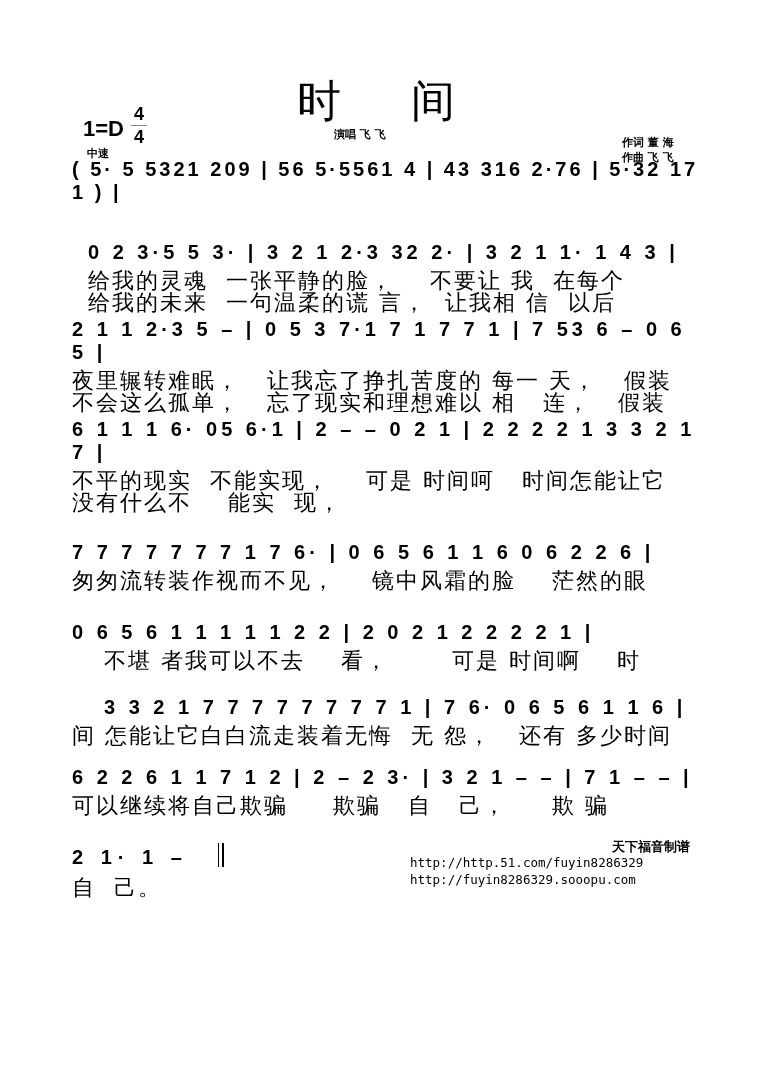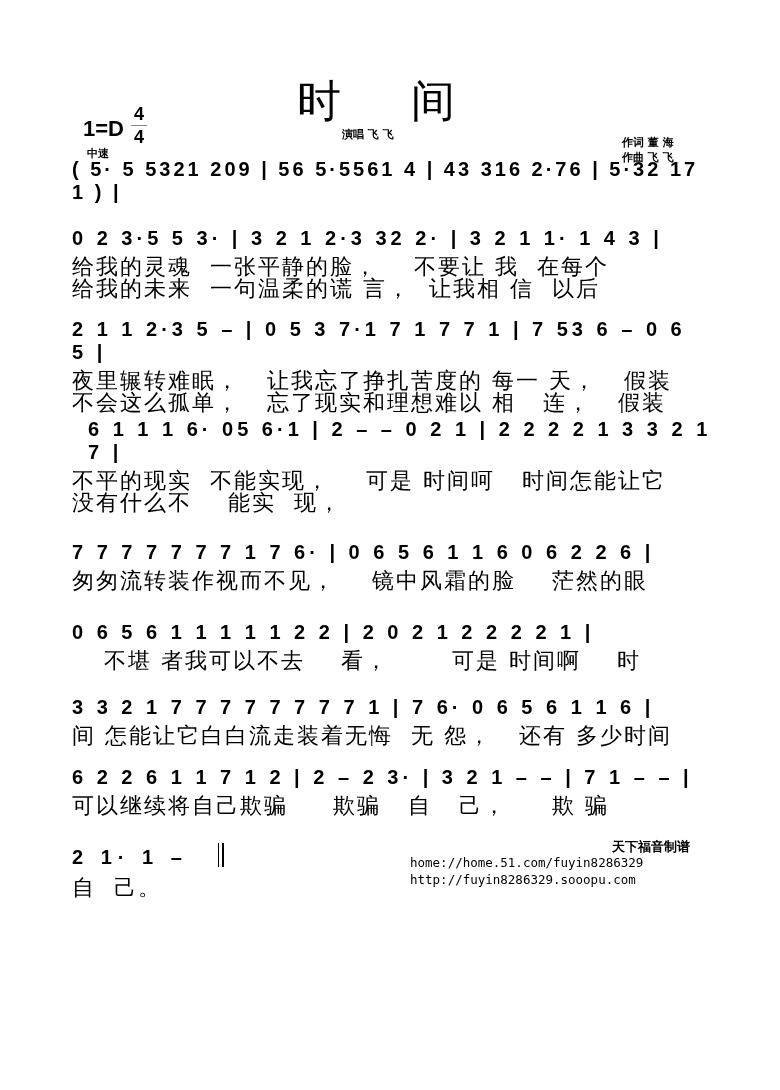--- a/index.html
+++ b/index.html
@@ -3,21 +3,21 @@
 <meta charset="utf-8">
 <style>
   html, body { margin:0; padding:0; background:#ffffff; }
   body { width:780px; height:1090px; position:relative; overflow:hidden; font-family:"DejaVu Sans", sans-serif; color:#000; }
   .abs { position:absolute; }
   .title { left:0; width:780px; top:72px; text-align:center; font-size:44px; letter-spacing:28px; font-family:"DejaVu Sans", sans-serif; }
   .key { left:83px; top:116px; font-family:Liberation Sans, sans-serif; font-weight:bold; font-size:22px;text-align:center; }
   .timesig { left:131px; top:104px; width:16px; text-align:center; font-family:"Liberation Sans", sans-serif; font-weight:bold; font-size:18px; line-height:20px; }
   .timesig .bar { height:1px; background:#888; margin:1px 0; }
   .tempo { left:87px; top:146px; font-size:11px; font-weight:bold; }
-  .singer { left:342px; top:127px; font-size:11px; font-weight:bold; }
+  .singer { left:334px; top:127px; font-size:11px; font-weight:bold; }
   .credits { left:622px; top:135px; font-size:11px; font-weight:bold; line-height:15px; }
 
   .row { position:absolute; left:72px; width:630px; height:40px; }
   .notes { position:absolute; left:0; top:0; width:100%; height:34px; display:flex; align-items:flex-end; font-family:"Liberation Sans", sans-serif; font-weight:bold; font-size:20px; }
   .lyric { position:absolute; left:0; font-size:22px; letter-spacing:2px; white-space:pre; font-family:"DejaVu Sans", sans-serif; }
 
   .footer-brand { right:90px; top:838px; font-size:13px; font-weight:bold; }
   .footer-url { left:410px; font-family:"DejaVu Sans Mono", monospace; font-size:12.5px; }
   .final-bar { left:218px; top:843px; width:6px; height:24px; border-left:1px solid #000; border-right:2px solid #000; box-sizing:border-box; }
 </style>
@@ -35,59 +35,59 @@
 <div class="abs singer">演唱 飞 飞</div>
 <div class="abs credits">
   <div>作词 董 海</div>
   <div>作曲 飞 飞</div>
 </div>
 
 <div class="row" style="top:170px;">
   <div class="notes" style="letter-spacing:3px;">( 5· 5 5321 209 | 56 5·5561 4 | 43 316 2·76 | 5·32 17 1 ) |</div>
 </div>
 
-<div class="row" style="top:216px;">
+<div class="row" style="top:230px;margin-left:16px;">
   <div class="notes" style="letter-spacing:4px;">0 2 3·5 5 3· | 3 2 1 2·3 32 2· | 3 2 1 1· 1 4 3 |</div>
   <div class="lyric" style="top:36px;">给我的灵魂  一张平静的脸，    不要让 我  在每个</div>
   <div class="lyric" style="top:58px;">给我的未来  一句温柔的谎 言，  让我相 信  以后</div>
 </div>
 
 <div class="row" style="top:330px;">
   <div class="notes" style="letter-spacing:4px;">2 1 1 2·3 5 – | 0 5 3 7·1 7 1 7 7 1 | 7 53 6 – 0 6 5 |</div>
   <div class="lyric" style="top:36px;">夜里辗转难眠，   让我忘了挣扎苦度的 每一 天，   假装</div>
   <div class="lyric" style="top:58px;">不会这么孤单，   忘了现实和理想难以 相   连，   假装</div>
 </div>
 
 <div class="row" style="top:430px;">
-  <div class="notes" style="letter-spacing:4px;margin-left:16px;">6 1 1 1 6· 05 6·1 | 2 – – 0 2 1 | 2 2 2 2 1 3 3 2 1 7 |</div>
+  <div class="notes" style="letter-spacing:4px;">6 1 1 1 6· 05 6·1 | 2 – – 0 2 1 | 2 2 2 2 1 3 3 2 1 7 |</div>
   <div class="lyric" style="top:36px;">不平的现实  不能实现，    可是 时间呵   时间怎能让它</div>
   <div class="lyric" style="top:58px;">没有什么不    能实  现，</div>
 </div>
 
 <div class="row" style="top:530px;">
   <div class="notes" style="letter-spacing:4px;">7 7 7 7 7 7 7 1 7 6· | 0 6 5 6 1 1 6 0 6 2 2 6 |</div>
   <div class="lyric" style="top:36px;">匆匆流转装作视而不见，    镜中风霜的脸    茫然的眼</div>
 </div>
 
 <div class="row" style="top:610px;">
   <div class="notes" style="letter-spacing:4px;">0 6 5 6 1 1 1 1 1 2 2 | 2 0 2 1 2 2 2 2 1 |</div>
   <div class="lyric" style="top:36px;margin-left:23px;"> 不堪 者我可以不去    看，       可是 时间啊    时</div>
 </div>
 
 <div class="row" style="top:685px;">
-  <div class="notes" style="letter-spacing:4px;">3 3 2 1 7 7 7 7 7 7 7 7 1 | 7 6· 0 6 5 6 1 1 6 |</div>
+  <div class="notes" style="letter-spacing:4px;margin-left:32px;">3 3 2 1 7 7 7 7 7 7 7 7 1 | 7 6· 0 6 5 6 1 1 6 |</div>
   <div class="lyric" style="top:36px;text-align:right;">间 怎能让它白白流走装着无悔  无 怨，   还有 多少时间</div>
 </div>
 
 <div class="row" style="top:755px;">
   <div class="notes" style="letter-spacing:4px;">6 2 2 6 1 1 7 1 2 | 2 – 2 3· | 3 2 1 – – | 7 1 – – |</div>
   <div class="lyric" style="top:36px;">可以继续将自己欺骗     欺骗   自   己，     欺 骗</div>
 </div>
 
 <div class="row" style="top:835px; width:150px;">
   <div class="notes" style="letter-spacing:6px;">2 1· 1 –</div>
   <div class="lyric" style="top:38px;">自  己。</div>
 </div>
 <div class="abs final-bar"></div>
 
 <div class="abs footer-brand">天下福音制谱</div>
-<div class="abs footer-url" style="top:855px;">home://home.51.com/fuyin8286329</div>
+<div class="abs footer-url" style="top:855px;">http://http.51.com/fuyin8286329</div>
 <div class="abs footer-url" style="top:872px;">http://fuyin8286329.sooopu.com</div>
 
 </body></html>

